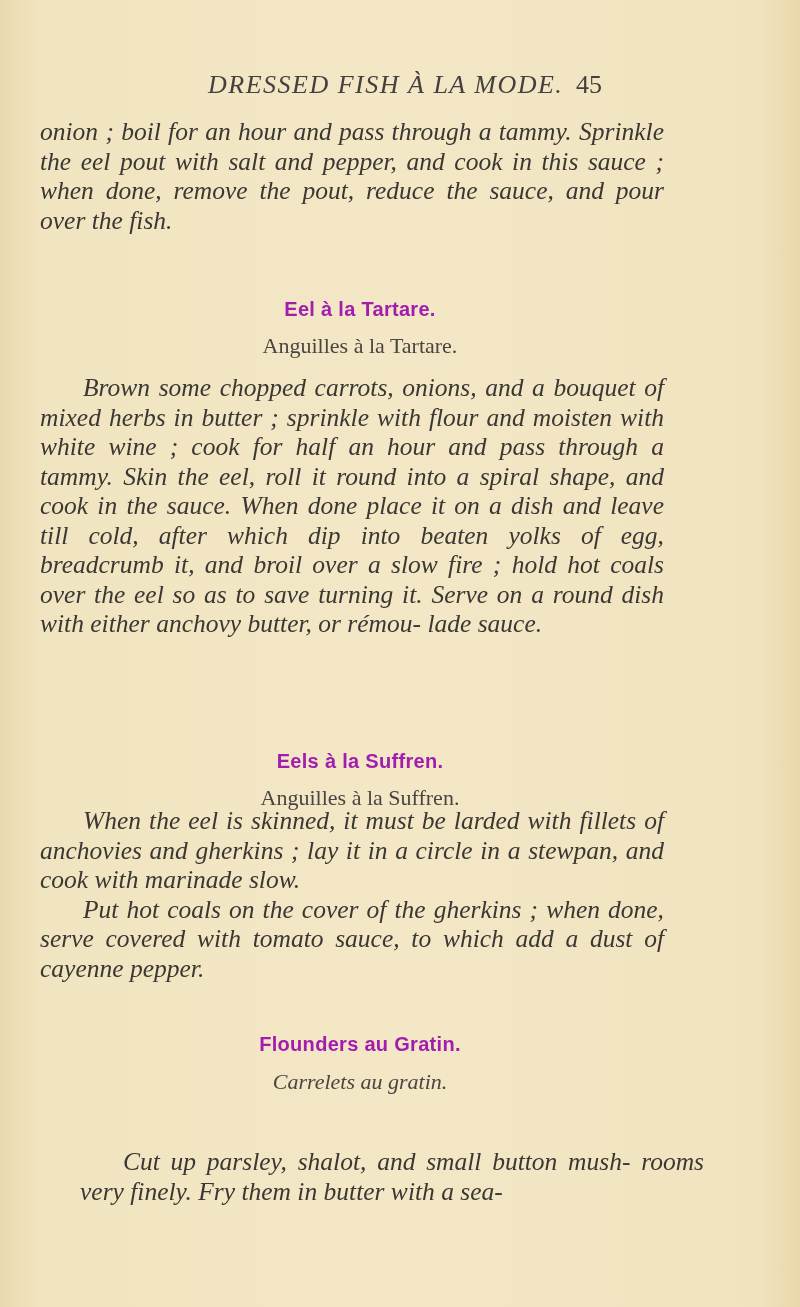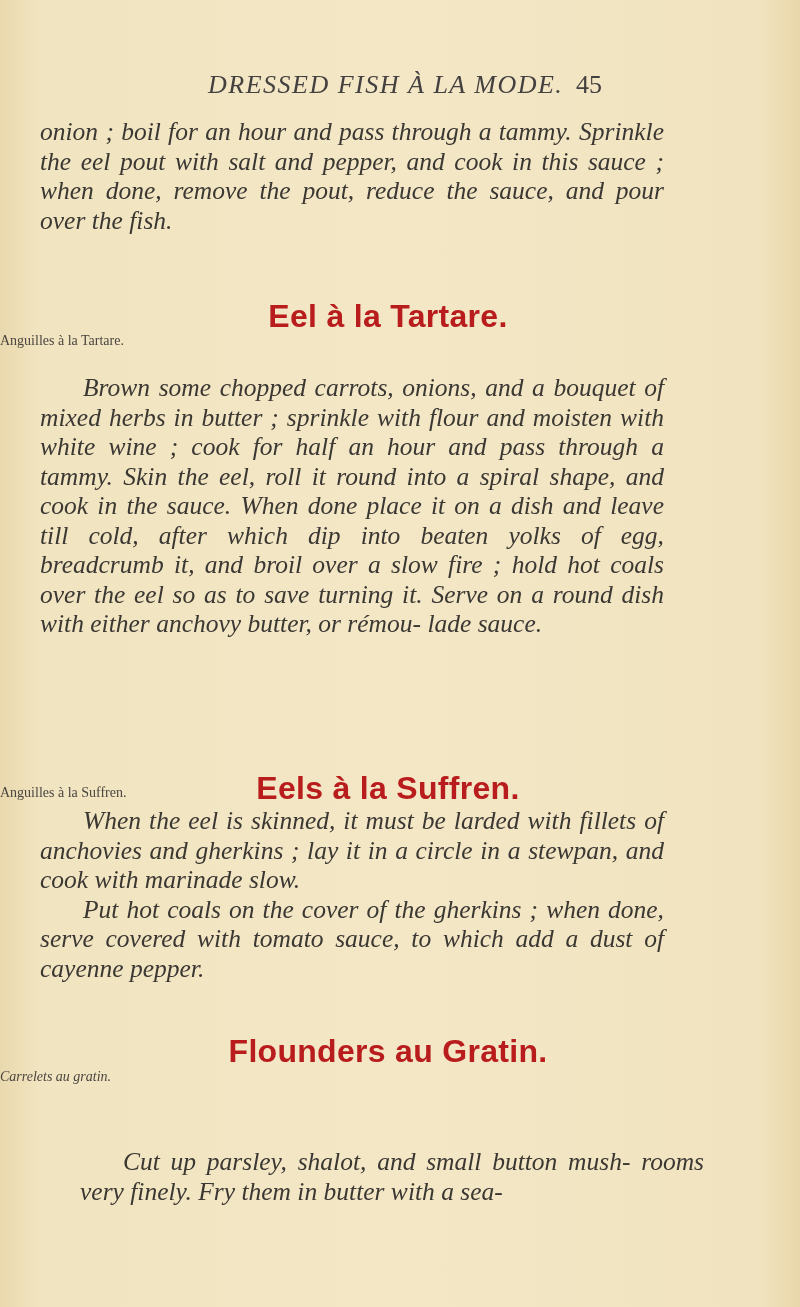--- a/index.html
+++ b/index.html
@@ -61,31 +61,30 @@
       font-style: italic;
     }
     .indent { text-indent: 43px; }
     .heading {
       position: absolute;
       left: 0;
       width: 720px;
       text-align: center;
       font-family: "Liberation Sans", "DejaVu Sans", sans-serif;
       font-weight: bold;
-      font-size: 32px;
-      color: #b91c1c;
+      font-size: 20px;
+      color: #a21caf;
       letter-spacing: 0.3px;
-      margin-left: 28px;
     }
     .subheading {
       position: absolute;
       left: 0;
       width: 720px;
-      text-align: left;
-      font-size: 14px;
+      text-align: center;
+      font-size: 22px;
       color: #4a4540;
     }
   </style>
 </head>
 <body>
 
 <div class="page">
 
   <div class="running-head">
     <span class="running-title">DRESSED FISH À LA MODE.</span>
@@ -96,21 +95,21 @@
     <p>onion ; boil for an hour and pass through a tammy. Sprinkle the eel pout with salt and pepper, and cook in this sauce ; when done, remove the pout, reduce the sauce, and pour over the fish.</p>
   </div>
 
   <div class="heading" style="top:298px;">Eel à la Tartare.</div>
   <div class="subheading" style="top:333px;">Anguilles à la Tartare.</div>
 
   <div class="text-block" style="top:373px;">
     <p class="indent">Brown some chopped carrots, onions, and a bouquet of mixed herbs in butter ; sprinkle with flour and moisten with white wine ; cook for half an hour and pass through a tammy. Skin the eel, roll it round into a spiral shape, and cook in the sauce. When done place it on a dish and leave till cold, after which dip into beaten yolks of egg, breadcrumb it, and broil over a slow fire ; hold hot coals over the eel so as to save turning it. Serve on a round dish with either anchovy butter, or rémou- lade sauce.</p>
   </div>
 
-  <div class="heading" style="top:770px;">Eels à la Suffren.</div>
+  <div class="heading" style="top:750px;">Eels à la Suffren.</div>
   <div class="subheading" style="top:785px;">Anguilles à la Suffren.</div>
 
   <div class="text-block" style="top:806px;">
     <p class="indent">When the eel is skinned, it must be larded with fillets of anchovies and gherkins ; lay it in a circle in a stewpan, and cook with marinade slow.</p>
     <p class="indent">Put hot coals on the cover of the gherkins ; when done, serve covered with tomato sauce, to which add a dust of cayenne pepper.</p>
   </div>
 
   <div class="heading" style="top:1033px;">Flounders au Gratin.</div>
   <div class="subheading" style="top:1069px;font-style:italic;">Carrelets au gratin.</div>
 

